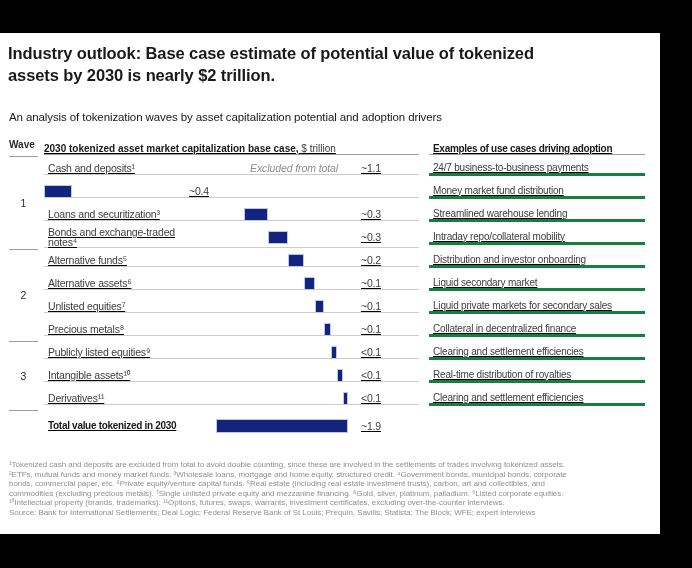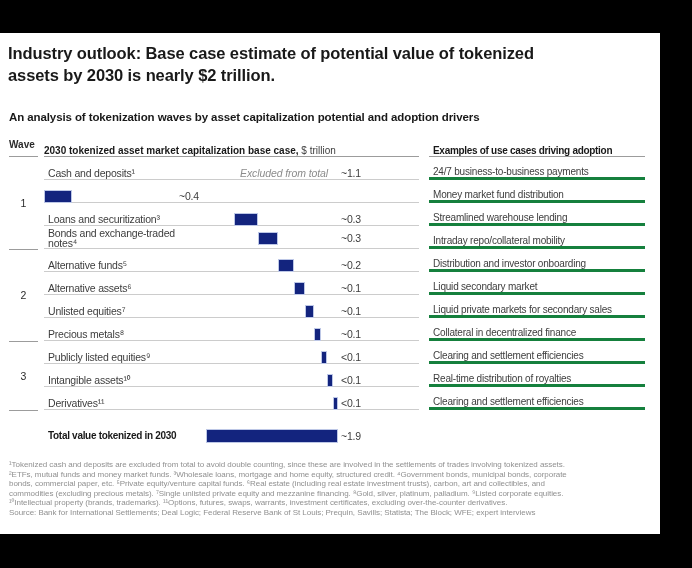--- a/index.html
+++ b/index.html
@@ -9,48 +9,48 @@
   }
   .card{
     position:absolute;left:0;top:33px;width:660px;height:501px;background:#fff;
   }
   .title{
     position:absolute;left:8px;top:10px;max-width:545px;
     font-size:16.5px;font-weight:bold;color:#191919;line-height:1.33;letter-spacing:-0.1px;
   }
   .subtitle{
     position:absolute;left:9px;top:78px;width:640px;
-    font-size:11.5px;font-weight:bold;color:#191919;letter-spacing:-0.1px;
+    font-size:11.5px;font-weight:normal;color:#191919;letter-spacing:-0.1px;
   }
   .table{position:absolute;left:0;top:106px;width:660px;height:305px;}
   
   .wave-head{
     position:absolute;left:9px;top:0;width:29px;height:17px;
     border-bottom:1px solid #9c9c9c;font-size:10px;font-weight:bold;color:#2b2b2b;
   }
   .wave-group{
     position:absolute;left:9px;width:29px;display:flex;align-items:center;justify-content:center;
     border-bottom:1px solid #9c9c9c;font-size:10.5px;color:#2b2b2b;
   }
   .wg1{top:18px;height:92px;}
   .wg2{top:110px;height:92px;}
   .wg3{top:202px;height:69px;}
   
-  .thead,.trow{display:flex;align-items:flex-end;}
+  .thead,.trow{display:flex;align-items:center;text-decoration:underline;}
   .wave-spacer{width:44px;flex:0 0 44px;}
   .gap{width:10px;flex:0 0 10px;}
   .mid{width:375px;flex:0 0 375px;display:flex;align-items:stretch;}
   .use{width:216px;flex:0 0 216px;display:flex;align-items:center;padding-left:4px;box-sizing:border-box;
        font-size:10px;letter-spacing:-0.2px;color:#3d3d3d;white-space:nowrap;}
   .thead{height:18px;}
   .mid.head{border-bottom:1px solid #9c9c9c;display:block;font-size:10px;color:#3d3d3d;padding-top:1px;}
   .use.head{border-bottom:1px solid #9c9c9c;font-weight:bold;color:#191919;letter-spacing:-0.3px;align-items:flex-start;padding-top:1px;}
   .b{font-weight:bold;color:#191919;}
   .trow{height:23px;}
-  .trow .mid{border-bottom:1px solid #cccccc;}
+  .trow .mid{border-bottom:1px solid #cccccc;gap:10px;}
   .trow .use{border-bottom:3px solid #15803d;}
   .cell{display:flex;align-items:center;box-sizing:border-box;}
   .asset{width:162px;flex:0 0 162px;padding-left:4px;font-size:10.5px;color:#3d3d3d;line-height:10px;letter-spacing:-0.2px;}
   .chart{width:132px;flex:0 0 132px;position:relative;}
   .value{width:81px;flex:0 0 81px;padding-left:3px;font-size:10.5px;color:#3d3d3d;letter-spacing:-0.2px;}
   .bar{
     position:absolute;top:50%;margin-top:-6.5px;height:13px;background:var(--bar-color,#13247e);
     border:1px solid #bdc7e6;box-sizing:border-box;
   }
   .excluded{
@@ -247,17 +247,17 @@
       <div class="use"></div>
     </div>
 
   </div>
 
   <div class="footnotes">
     <div class="fline">¹Tokenized cash and deposits are excluded from total to avoid double counting, since these are involved in the settlements of trades involving tokenized assets.</div>
     <div class="fline">²ETFs, mutual funds and money market funds. ³Wholesale loans, mortgage and home equity, structured credit. ⁴Government bonds, municipal bonds, corporate</div>
     <div class="fline">bonds, commercial paper, etc. ⁵Private equity/venture capital funds. ⁶Real estate (including real estate investment trusts), carbon, art and collectibles, and</div>
     <div class="fline">commodities (excluding precious metals). ⁷Single unlisted private equity and mezzanine financing. ⁸Gold, silver, platinum, palladium. ⁹Listed corporate equities.</div>
-    <div class="fline">¹⁰Intellectual property (brands, trademarks). ¹¹Options, futures, swaps, warrants, investment certificates, excluding over-the-counter derivatives.</div>
+    <div class="fline">¹⁰Intellectual property (brands, trademarks). ¹¹Options, futures, swaps, warrants, investment certificates, excluding over-the-counter interviews.</div>
     <div class="fline">Source: Bank for International Settlements; Deal Logic; Federal Reserve Bank of St Louis; Prequin, Savills; Statista; The Block; WFE; expert interviews</div>
   </div>
 
 </div>
 
 </body></html>

